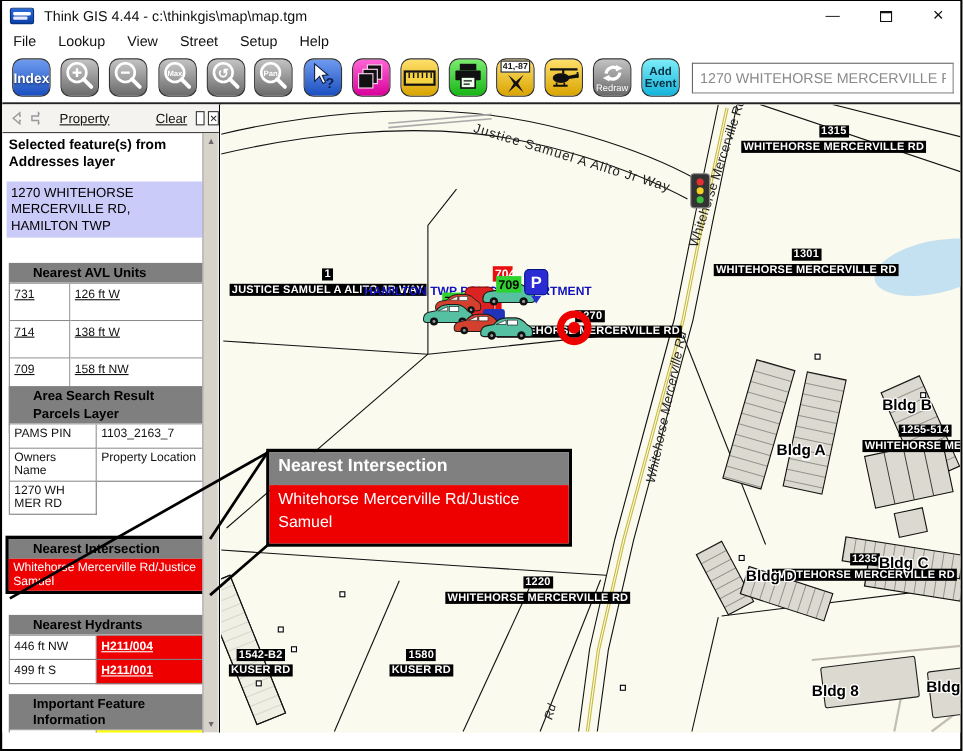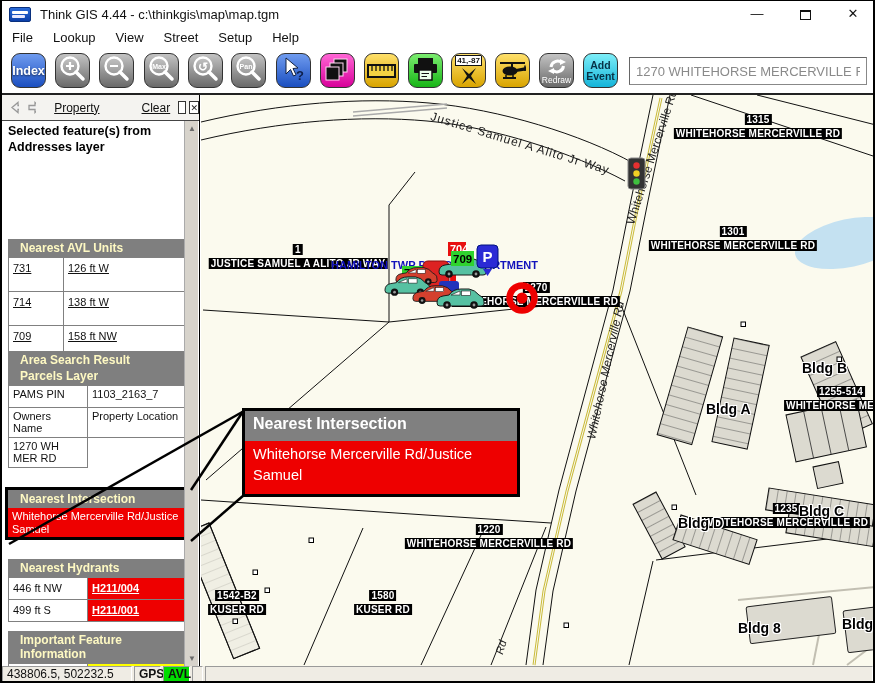--- a/index.html
+++ b/index.html
@@ -33,21 +33,21 @@
   #search-box{position:absolute;left:627px;top:9px;width:238px;height:28px;border:1px solid #888;border-top-color:#666;border-left-color:#666;background:#fff;font-size:13px;color:#8a8a8a;padding:0 6px;outline:none;}
   .mini2{font-size:10.5px;line-height:11px;color:#073246;font-weight:bold;text-align:right;}
 
   
   #sidebar{position:absolute;left:0;top:94px;width:198px;height:571px;background:#fff;border-right:1px solid #000;overflow:hidden;}
   #navrow{position:absolute;left:0;top:0;width:100%;height:26px;background:#f4f3f0;border-bottom:1px solid #444;display:flex;align-items:center;}
   .navlink{font-size:12px;color:#111;text-decoration:underline;}
   #map{position:absolute;left:199px;top:94px;width:676px;height:571px;background:#FBFAEE;overflow:hidden;}
 
   
-  .sect-header{background:#7f7f7f;color:#fef9c3;font-weight:bold;font-size:12px;padding:2px 12px;}
+  .sect-header{background:#7f7f7f;color:#000000;font-weight:bold;font-size:12px;padding:2px 22px;}
   .grid-table{display:grid;border-top:1px solid #808080;border-left:1px solid #808080;background:#fff;}
   .cell{border-right:1px solid #808080;border-bottom:1px solid #808080;font-size:11px;color:#111;padding:2px 4px;background:#fff;overflow:hidden;}
   .link{text-decoration:underline;}
   .abs{position:absolute;}
 
   #sel-header{left:6px;top:28px;width:178px;font-size:12.5px;font-weight:bold;color:#000;line-height:16px;}
   #sel-value{left:4px;top:70px;width:180px;background:#cbcbf9;font-size:12px;line-height:15px;padding:3px 4px;color:#000;}
 
   #avl-sect{left:6px;top:144px;width:177px;}
   #avl-table{grid-template-columns:55px 121px;}
@@ -236,20 +236,21 @@
       <svg class="ghost-arrow" width="16" height="13">
           <path d="M14,6.5 L8,1.5 V4.5 H2 V8.5 H8 V11.5 Z" fill="#f2f2f2" stroke="#999" stroke-width="1.3"></path>
         </svg>
       <span class="navlink" style="margin-left:18px;">Property</span>
       <span class="navlink" style="margin-left:42px;">Clear</span>
       <span id="nav-check"></span>
       <span id="nav-x">✕</span>
     </div>
 
     <div class="abs" id="sel-header">Selected feature(s) from Addresses layer</div>
+    <div class="abs" id="sel-value">1270 WHITEHORSE MERCERVILLE RD, HAMILTON TWP</div>
 
     <div class="abs" id="avl-sect">
       <div class="sect-header">Nearest AVL Units</div>
       <div class="grid-table" id="avl-table">
         <div class="cell link">731</div>
         <div class="cell link">126 ft W</div>
         <div class="cell link">714</div>
         <div class="cell link">138 ft W</div>
         <div class="cell link">709</div>
         <div class="cell link">158 ft NW</div>
@@ -529,21 +530,14 @@
   <svg id="leader-svg">
     <line x1="189" y1="489" x2="242" y2="409" stroke="#000" stroke-width="2.5"></line>
     <line x1="189" y1="540" x2="242" y2="494" stroke="#000" stroke-width="2.5"></line>
     <line x1="7" y1="543" x2="242" y2="410" stroke="#000" stroke-width="2.5"></line>
   </svg>
   <div id="callout">
     <div id="callout-header">Nearest Intersection</div>
     <div id="callout-body">Whitehorse Mercerville Rd/Justice Samuel</div>
   </div>
 
-  <div id="statusbar">
-    <div class="scell" id="st-coords">438806.5, 502232.5</div>
-    <div class="scell" id="st-gps">GPS</div>
-    <div class="scell" id="st-avl">AVL</div>
-    <div class="scell" id="st-sm"></div>
-    <div class="scell" id="st-long"></div>
-  </div>
 
 </div>
 
 </body></html>

